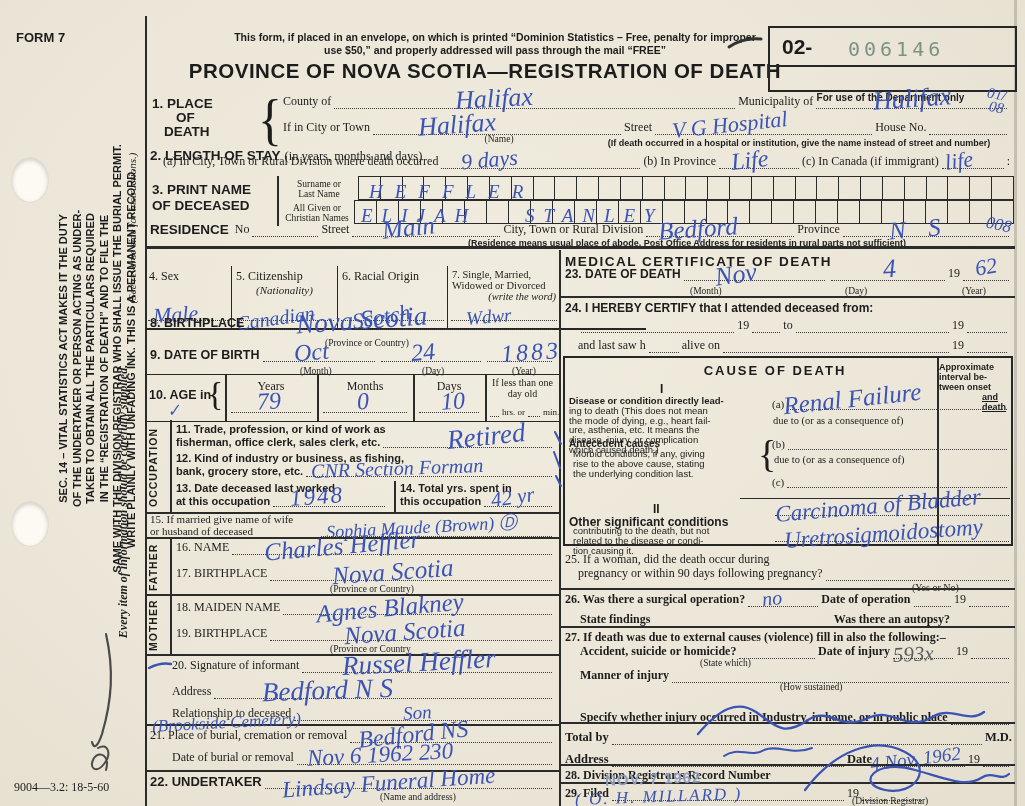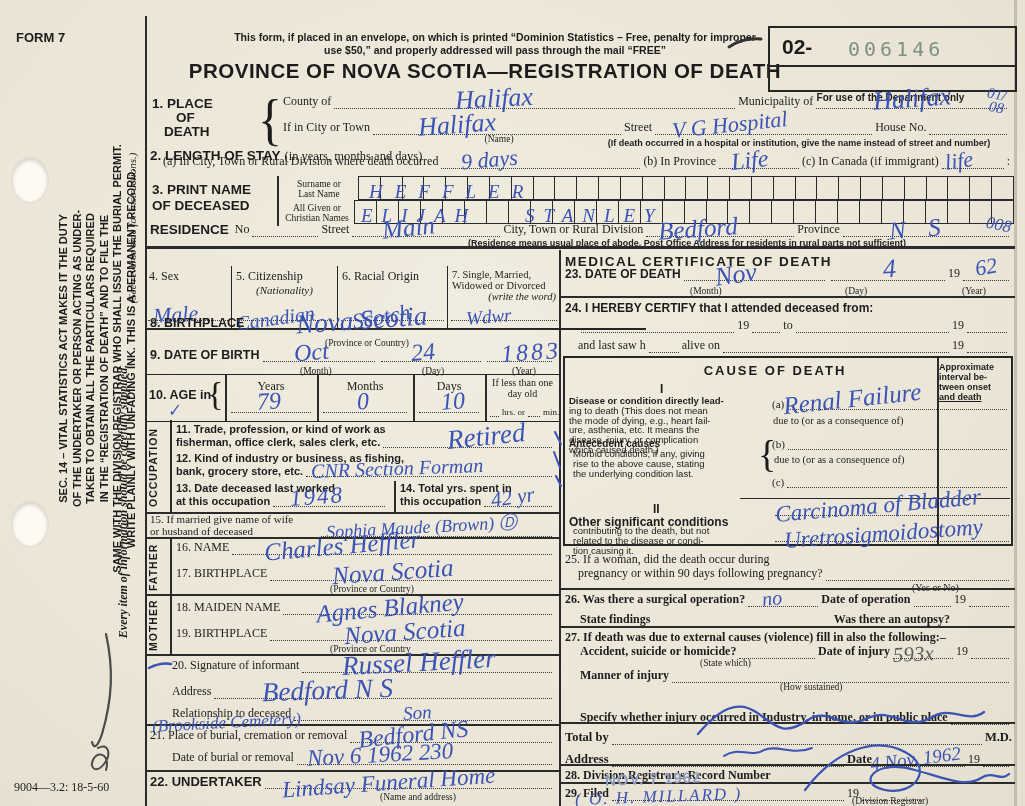--- a/index.html
+++ b/index.html
@@ -489,21 +489,21 @@
     <span>19</span>
     <span class="fx" style="width:40px;"></span>
   </div>
 
   <div class="abs" style="left:563px;top:356px;width:450px;height:190px;border:2px solid #262626;box-sizing:border-box;">
     <div class="vl" style="left:372px;top:0;height:186px;"></div>
     <div class="abs bs" style="left:374px;top:4px;width:72px;font-size:9px;line-height:10px;">
       <div>Approximate</div>
       <div>interval be-</div>
       <div>tween onset</div>
-      <div style="text-decoration:underline;">and death</div>
+      <div style="text-decoration:underline;padding-left:43px;">and death</div>
     </div>
     <div class="abs bs" style="left:60px;top:5px;width:300px;text-align:center;font-size:13px;letter-spacing:2px;">CAUSE OF DEATH</div>
     <div class="abs bs" style="left:95px;top:24px;font-size:12px;">I</div>
     <div class="abs" style="left:4px;top:38px;width:202px;font-size:9.5px;line-height:9.8px;font-family:'Liberation Sans',sans-serif;">
       <div style="font-weight:bold;">Disease or condition directly lead-</div>
       <div>ing to death (This does not mean</div>
       <div>the mode of dying, e.g., heart fail-</div>
       <div>ure, asthenia, etc. It means the</div>
       <div>disease, injury, or complication</div>
       <div>which caused death.)</div>

